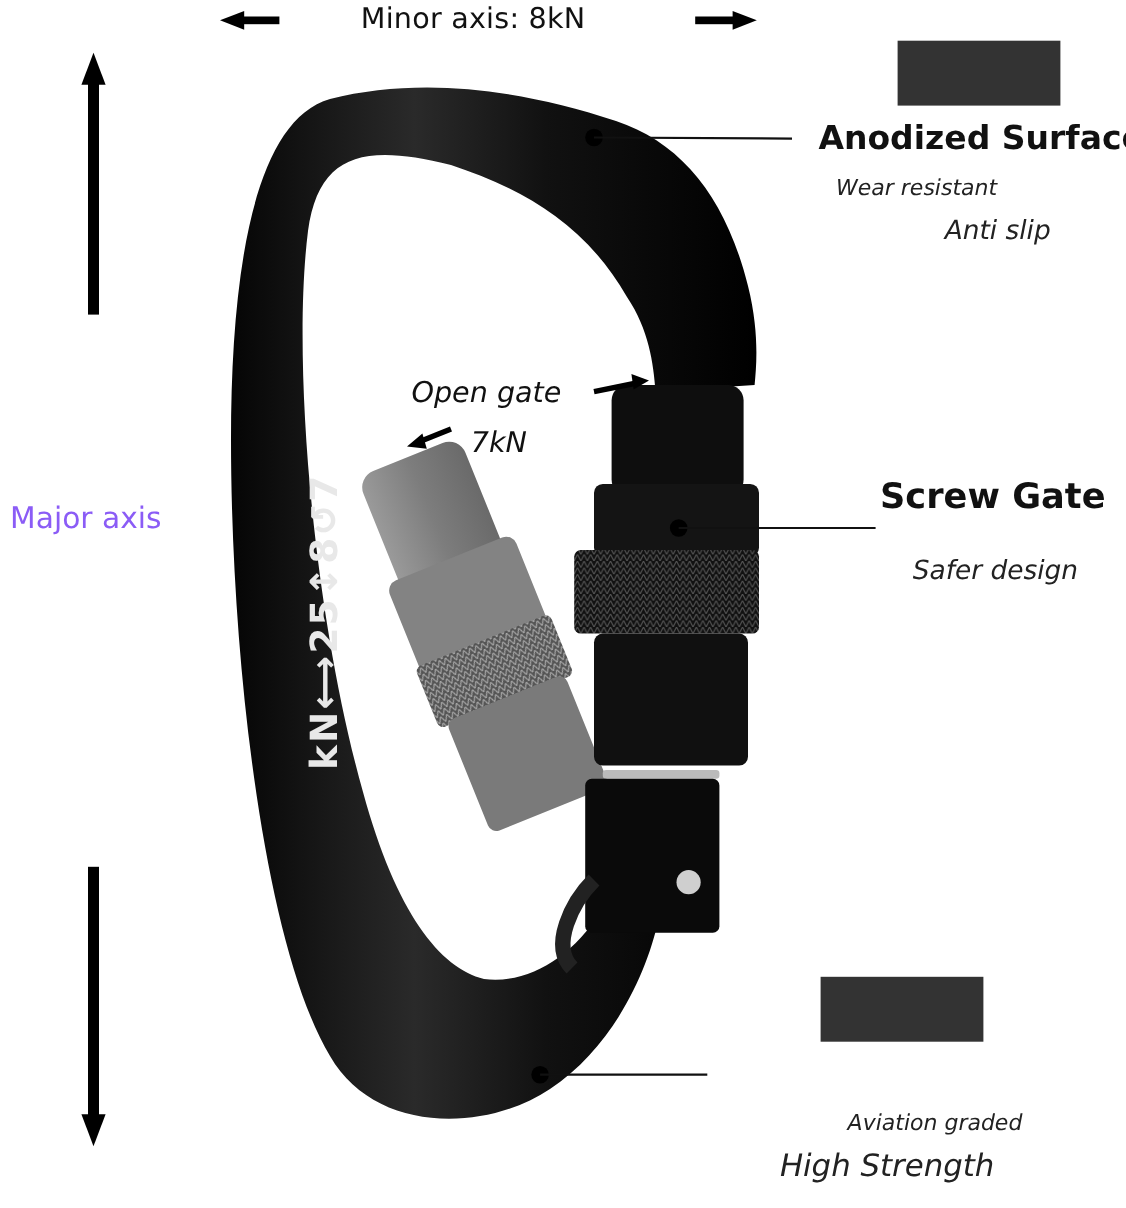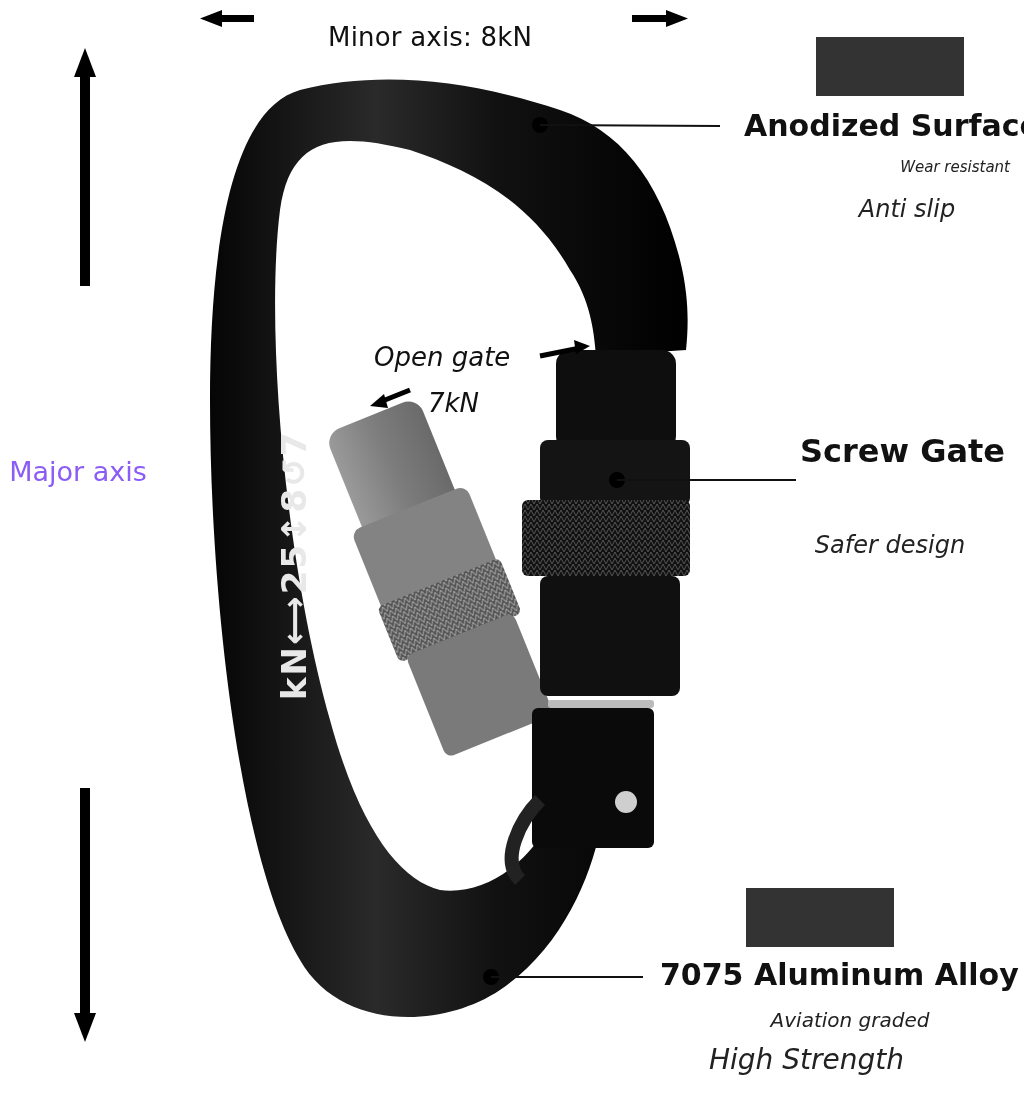--- a/index.html
+++ b/index.html
@@ -1,19 +1,19 @@
 <!DOCTYPE html>
 <html><head>
 <meta charset="utf-8">
 <style>
   html, body { margin: 0; padding: 0; background: #ffffff; }
   .canvas { position: relative; width: 1024px; height: 1098px; overflow: hidden; background: #ffffff; font-family: "DejaVu Sans", sans-serif; color: #111; }
   .abs { position: absolute; }
   .minor-label { left: 0; top: 0; width: 1024px; text-align: center; font-size: 26px; color: #111; letter-spacing: 0.2px; }
-  .minor-label span { position: absolute; left: 328px; top: 2px; white-space: nowrap; margin-top: 20px; }
+  .minor-label span { position: absolute; left: 328px; top: 2px; white-space: nowrap; }
   .major-label { left: 0; width: 156px; text-align: center; font-size: 27px; color: #8b5cf6; }
   .feat-title { font-weight: bold; color: #111; white-space: nowrap; }
   .feat-sub { font-style: italic; color: #222; white-space: nowrap; }
   .swatch { background: #333333; }
   .small-label { font-size: 26px; color: #111; white-space: nowrap; font-style: italic; }
   svg { display: block; }
 </style>
 </head>
 <body>
 
@@ -124,24 +124,23 @@
       <circle cx="491" cy="977" r="8" fill="#000"></circle>
       <line x1="491" y1="977" x2="643" y2="977" stroke="#111" stroke-width="2"></line>
     </g>
   </svg>
 
   <div class="abs small-label" style="left:374px;top:342px">Open gate</div>
   <div class="abs small-label" style="left:428px;top:388px">7kN</div>
 
   <div class="abs swatch" style="left:816px;top:37px;width:148px;height:59px"></div>
   <div class="abs feat-title" style="left:744px;top:108px;font-size:30px">Anodized Surface</div>
-  <div class="abs feat-sub" style="left:760px;top:158px;width:250px;text-align:right;font-size:15px">Wear resistant</div>
+  <div class="abs feat-sub" style="left:760px;top:158px;width:250px;text-align:left;font-size:20px">Wear resistant</div>
   <div class="abs feat-sub" style="left:782px;top:195px;width:250px;text-align:center;font-size:24px">Anti slip</div>
 
   <div class="abs feat-title" style="left:800px;top:432px;font-size:32px">Screw Gate</div>
-  <div class="abs feat-sub" style="left:800px;top:531px;width:180px;text-align:center;font-size:24px">Safer design</div>
+  <div class="abs feat-sub" style="left:800px;top:504px;width:180px;text-align:right;font-size:24px">Safer design</div>
 
   <div class="abs swatch" style="left:746px;top:888px;width:148px;height:59px"></div>
-  <div class="abs feat-title" style="left:660px;top:957px;font-size:30px">7075 Aluminum Alloy</div>
   <div class="abs feat-sub" style="left:720px;top:1008px;width:260px;text-align:center;font-size:20px">Aviation graded</div>
   <div class="abs feat-sub" style="left:709px;top:1043px;width:260px;text-align:left;font-size:28px">High Strength</div>
 
 </div>
 
 </body></html>

